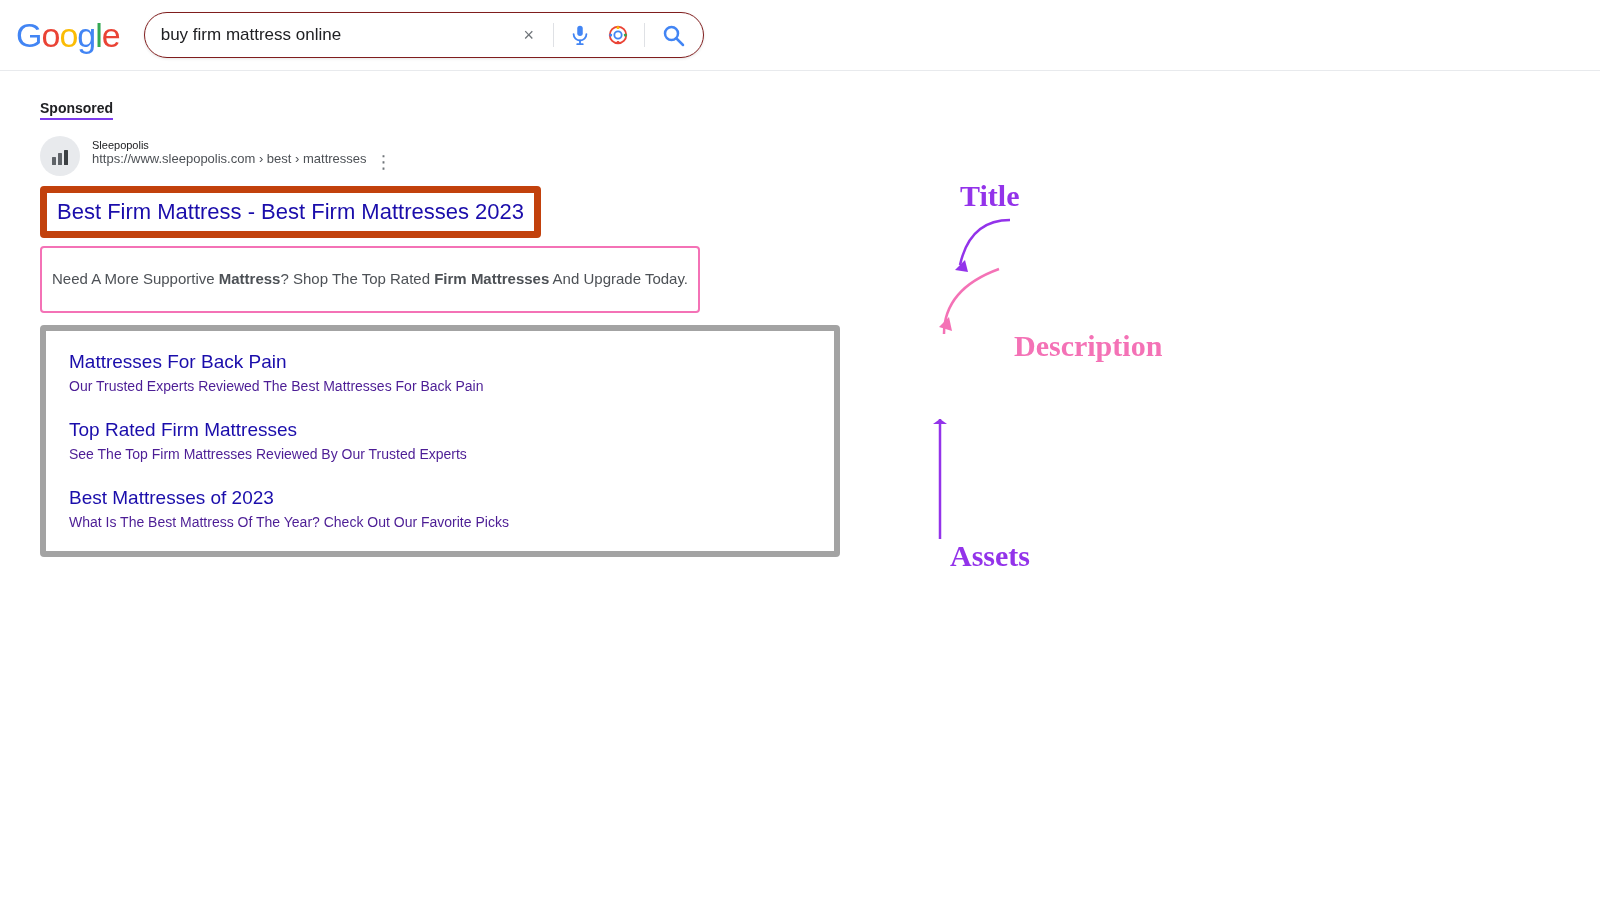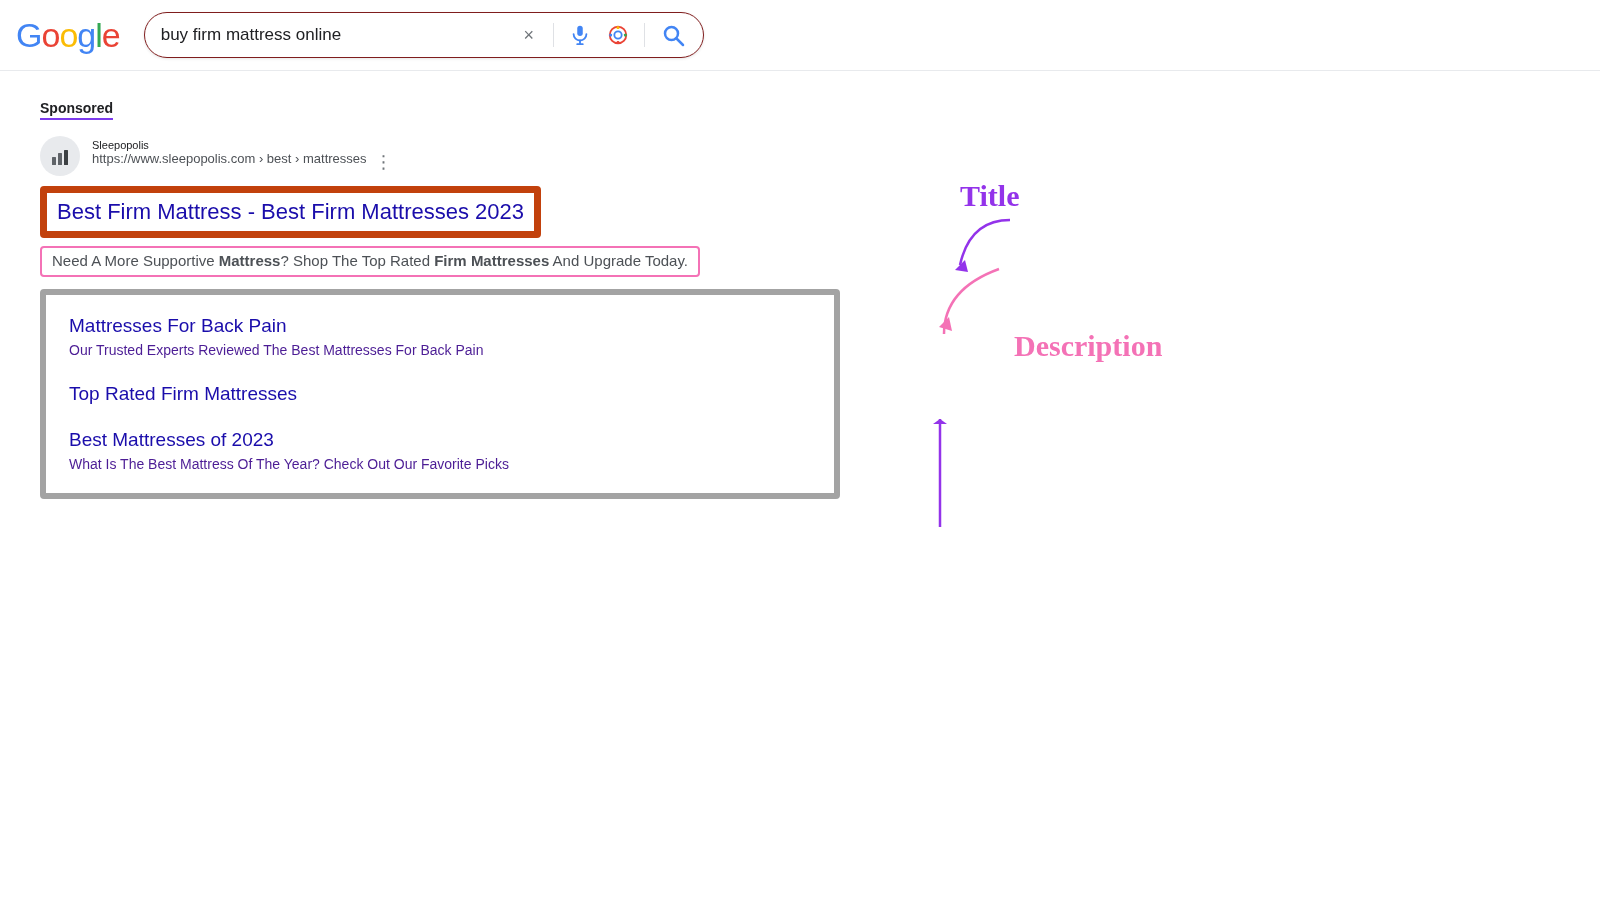--- a/index.html
+++ b/index.html
@@ -171,21 +171,21 @@
       font-weight: 400;
       padding: 6px 10px;
       text-decoration: none;
       display: block;
     }
 
     
     .ad-desc-box {
       border: 2px solid #f472b6;
       border-radius: 4px;
-      padding: 2px 10px;
+      padding: 20px 10px;
       margin-bottom: 12px;
       display: inline-block;
       max-width: 1050px;
     }
     .ad-desc {
       font-size: 15px;
       color: #4d5156;
       line-height: 1.5;
     }
     .ad-desc strong {
@@ -339,20 +339,21 @@
     </div>
 
     
     <div class="assets-box">
       <div class="asset-item">
         <a class="asset-link" href="#">Mattresses For Back Pain</a>
         <span class="asset-desc">Our Trusted Experts Reviewed The Best Mattresses For Back Pain</span>
       </div>
       <div class="asset-item">
         <a class="asset-link" href="#">Top Rated Firm Mattresses</a>
+        <span class="asset-desc">See The Top Firm Mattresses Reviewed By Our Trusted Experts</span>
       </div>
       <div class="asset-item">
         <a class="asset-link" href="#">Best Mattresses of 2023</a>
         <span class="asset-desc">What Is The Best Mattress Of The Year? Check Out Our Favorite Picks</span>
       </div>
     </div>
 
   </div>
 
   <div style="position: relative; margin-left: 30px; min-width: 320px;">

